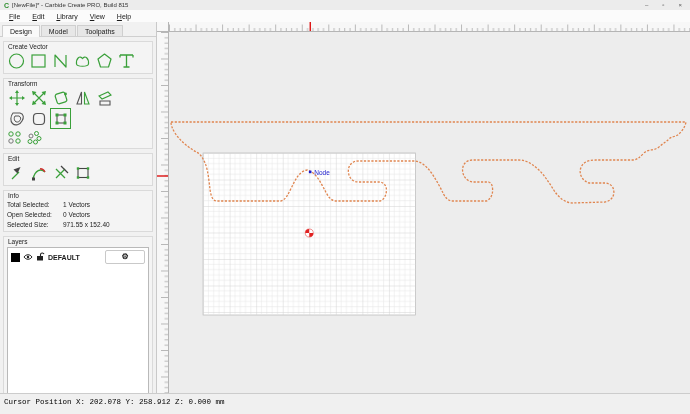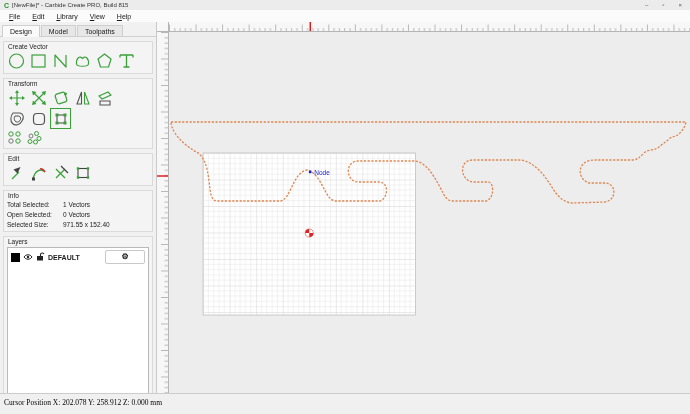--- a/index.html
+++ b/index.html
@@ -48,21 +48,21 @@
   .top-ruler{position:absolute;left:12px;top:0;right:0;height:10px;background:#f7f7f7;
              border-bottom:1px solid #b5b5b5;box-sizing:border-box;}
   .left-ruler{position:absolute;left:0;top:10px;width:12px;bottom:0;background:#f7f7f7;
               border-right:1px solid #b5b5b5;box-sizing:border-box;}
   .top-ruler svg,.left-ruler svg{display:block;width:100%;height:100%;}
   .drawing{position:absolute;left:12px;top:10px;right:0;bottom:0;}
   .drawing svg{display:block;width:100%;height:100%;}
   
   .status-bar{position:absolute;left:0;right:0;bottom:0;height:19px;background:#f0f0f0;
               border-top:1px solid #cccccc;box-sizing:border-box;
-              font-family:Liberation Serif, serif;font-size:7.5px;color:#000;
+              font-family:Liberation Mono, monospace;font-size:7.5px;color:#000;
               padding:4px 0 16px 4px;}
 </style>
 </head>
 <body>
 
 <div id="app">
 
   <div class="title-bar">
     <span class="logo">C</span>
     <span>[NewFile]* - Carbide Create PRO, Build 815</span>

